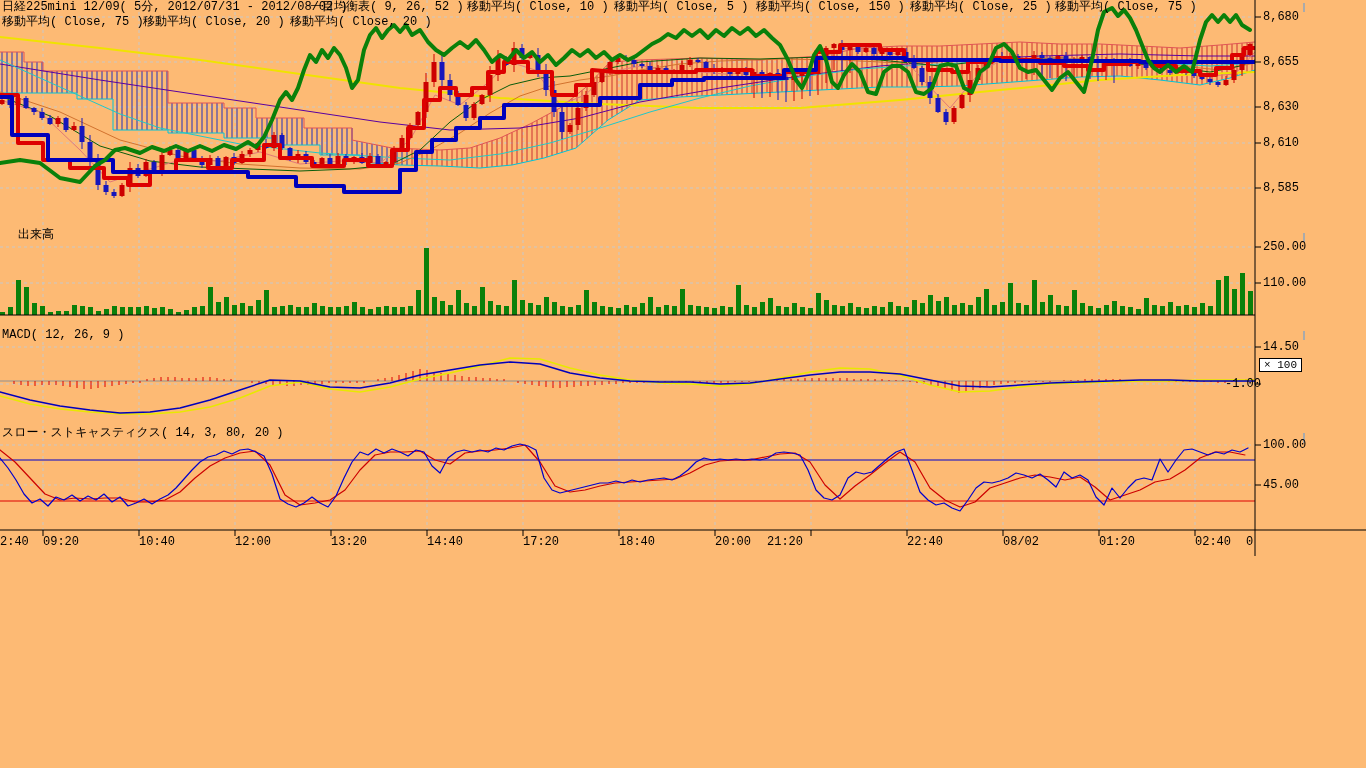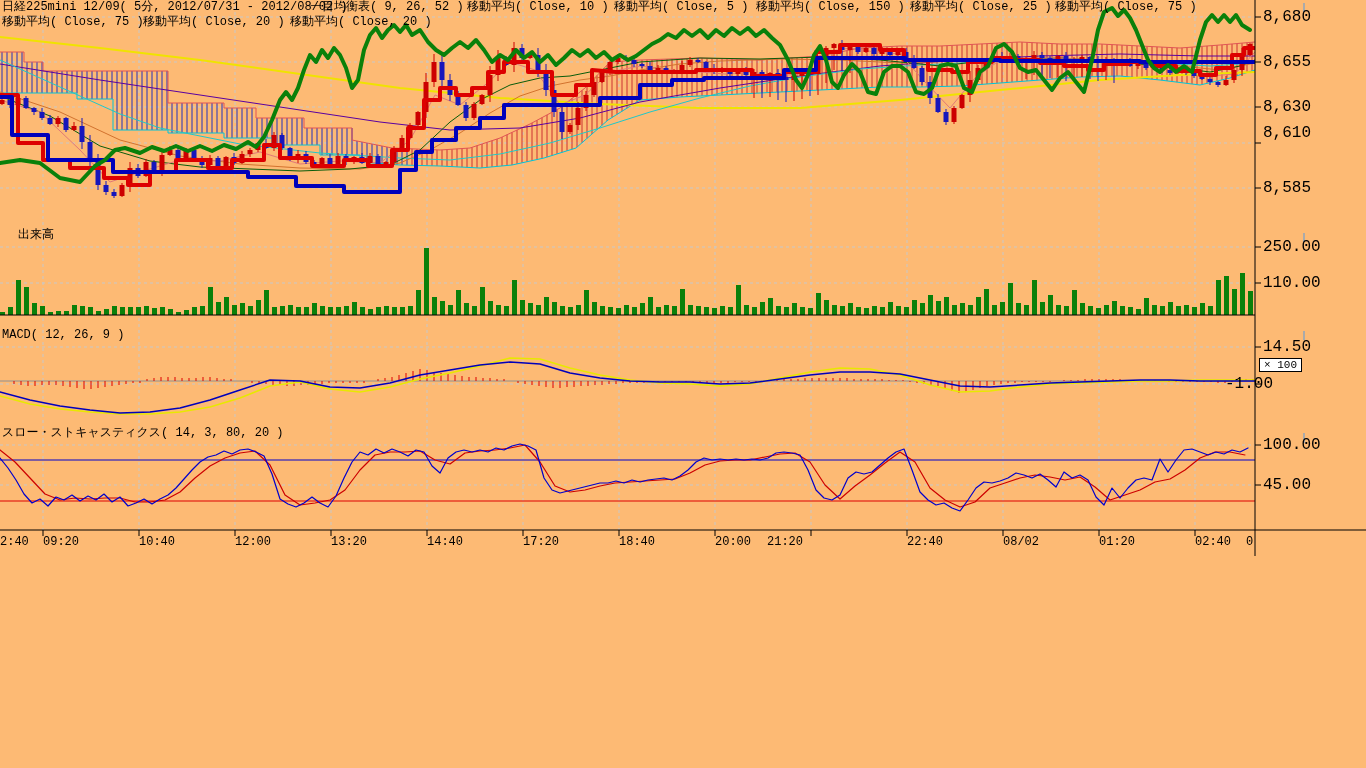--- a/index.html
+++ b/index.html
@@ -1,19 +1,19 @@
 <!DOCTYPE html>
 <html><head>
 <meta charset="utf-8">
 <style>
   html,body{margin:0;padding:0;background:#fff;}
   .screen{position:relative;width:1366px;height:768px;background:#fdba74;overflow:hidden;
           font-family:Liberation Mono, monospace;}
   .lbl{position:absolute;font-size:12px;line-height:14px;color:#000;white-space:pre;}
-  .ylab{position:absolute;font-size:16px;color:#000;transform:translateY(-50%);white-space:pre;}
+  .ylab{position:absolute;font-size:12px;color:#000;transform:translateY(-50%);white-space:pre;}
   .xlab{position:absolute;font-size:12px;color:#000;white-space:pre;}
   .mulbox{position:absolute;border:1px solid #000;background:#fff;font-size:11px;
           padding:0 4px;color:#000;white-space:pre;margin-top:48px;}
   svg{position:absolute;left:0;top:0;}
 </style>
 </head>
 <body>
 
 <div class="screen">
   <svg id="chart-svg" width="1366" height="768" viewBox="0 0 1366 768">
@@ -1010,21 +1010,21 @@
   <div class="lbl" style="left:2px;top:228px;margin-left:16px;">出来高</div>
   <div class="lbl" style="left:2px;top:328px;">MACD( 12, 26, 9 )</div>
   <div class="lbl" style="left:2px;top:426px;">スロー・ストキャスティクス( 14, 3, 80, 20 )</div>
 
   <div class="mulbox" style="left:1259px;top:310px;">× 100</div>
 
   <div id="ylabels">
       <span class="ylab" style="left: 1263px; top: 17px;">8,680</span>
       <span class="ylab" style="left: 1263px; top: 62px;">8,655</span>
       <span class="ylab" style="left: 1263px; top: 107px;">8,630</span>
-      <span class="ylab" style="left: 1263px; top: 133px; text-align: center;">8,610</span>
+      <span class="ylab" style="left: 1263px; top: 143px; text-align: center;">8,610</span>
       <span class="ylab" style="left: 1263px; top: 188px;">8,585</span>
       <span class="ylab" style="left: 1263px; top: 247px;">250.00</span>
       <span class="ylab" style="left: 1263px; top: 283px;">110.00</span>
       <span class="ylab" style="left: 1263px; top: 347px;">14.50</span>
       <span class="ylab" style="left: 1225px; top: 384px; text-align: right;">-1.00</span>
       <span class="ylab" style="left: 1263px; top: 445px;">100.00</span>
       <span class="ylab" style="left: 1263px; top: 485px;">45.00</span>
     </div>
   <div id="xlabels">
       <span class="xlab" style="left: 0px; top: 535px;">2:40</span>

